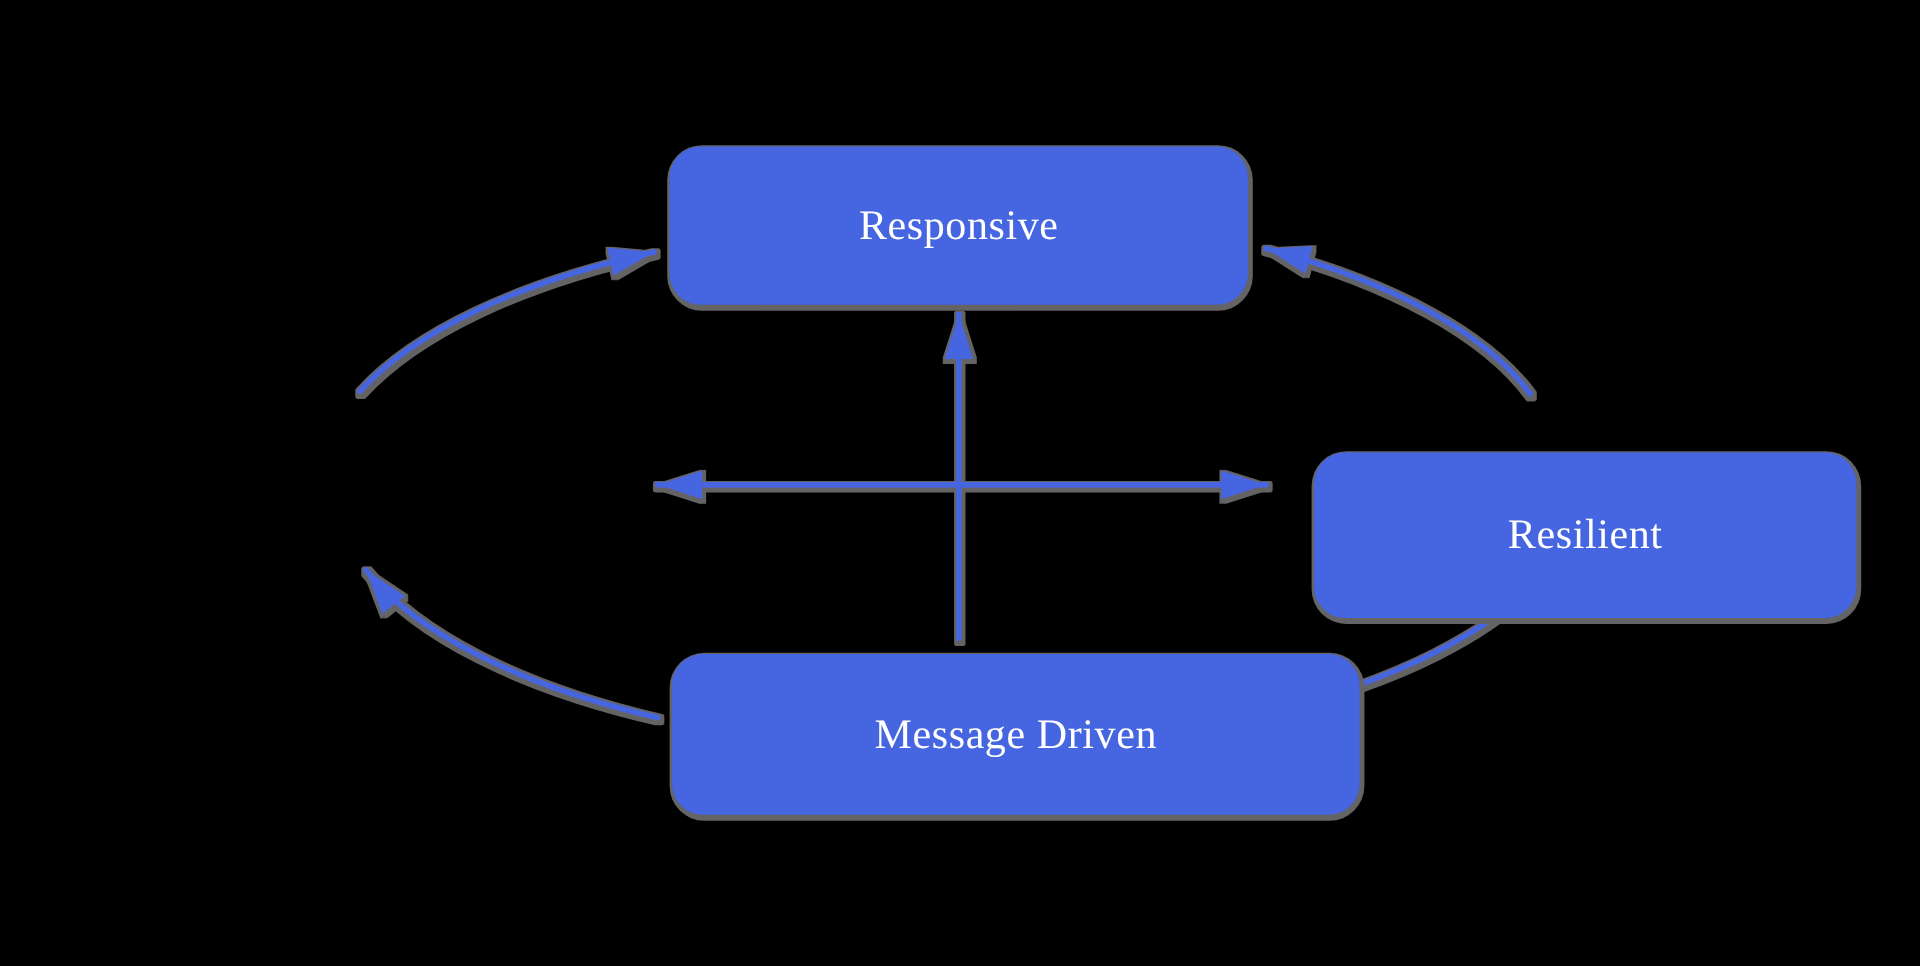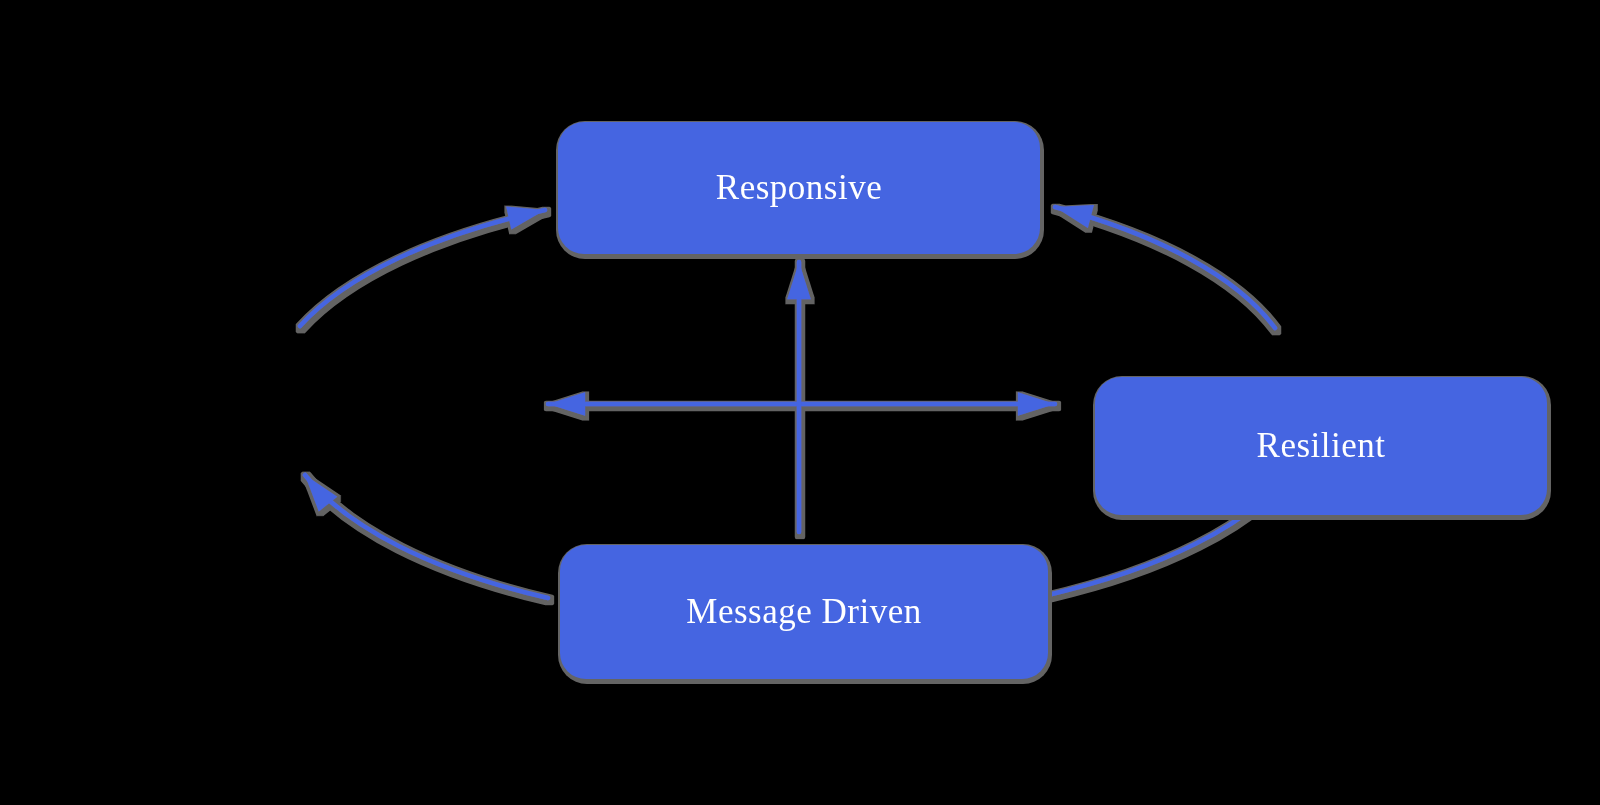--- a/index.html
+++ b/index.html
@@ -33,21 +33,21 @@
     align-items: center;
     justify-content: center;
     color: #ffffff;
     font-size: 35px;
     letter-spacing: 0.5px;
     white-space: nowrap;
   }
   .node-responsive      { left: 558px;  top: 122px; width: 482px; height: 132px; }
   .node-elastic         { left: 18px;   top: 332px; width: 462px; height: 136px; }
   .node-resilient       { left: 1095px; top: 332px; width: 452px; height: 138px; margin-top: 45px; }
-  .node-message-driven  { left: 560px;  top: 545px; width: 488px; height: 134px; }
+  .node-message-driven  { left: 560px;  top: 545px; width: 573px; height: 134px; }
   .edge {
     stroke: #4565e1;
     stroke-width: 4.5px;
     fill: none;
     stroke-linecap: round;
   }
 </style>
 </head>
 <body>
 

